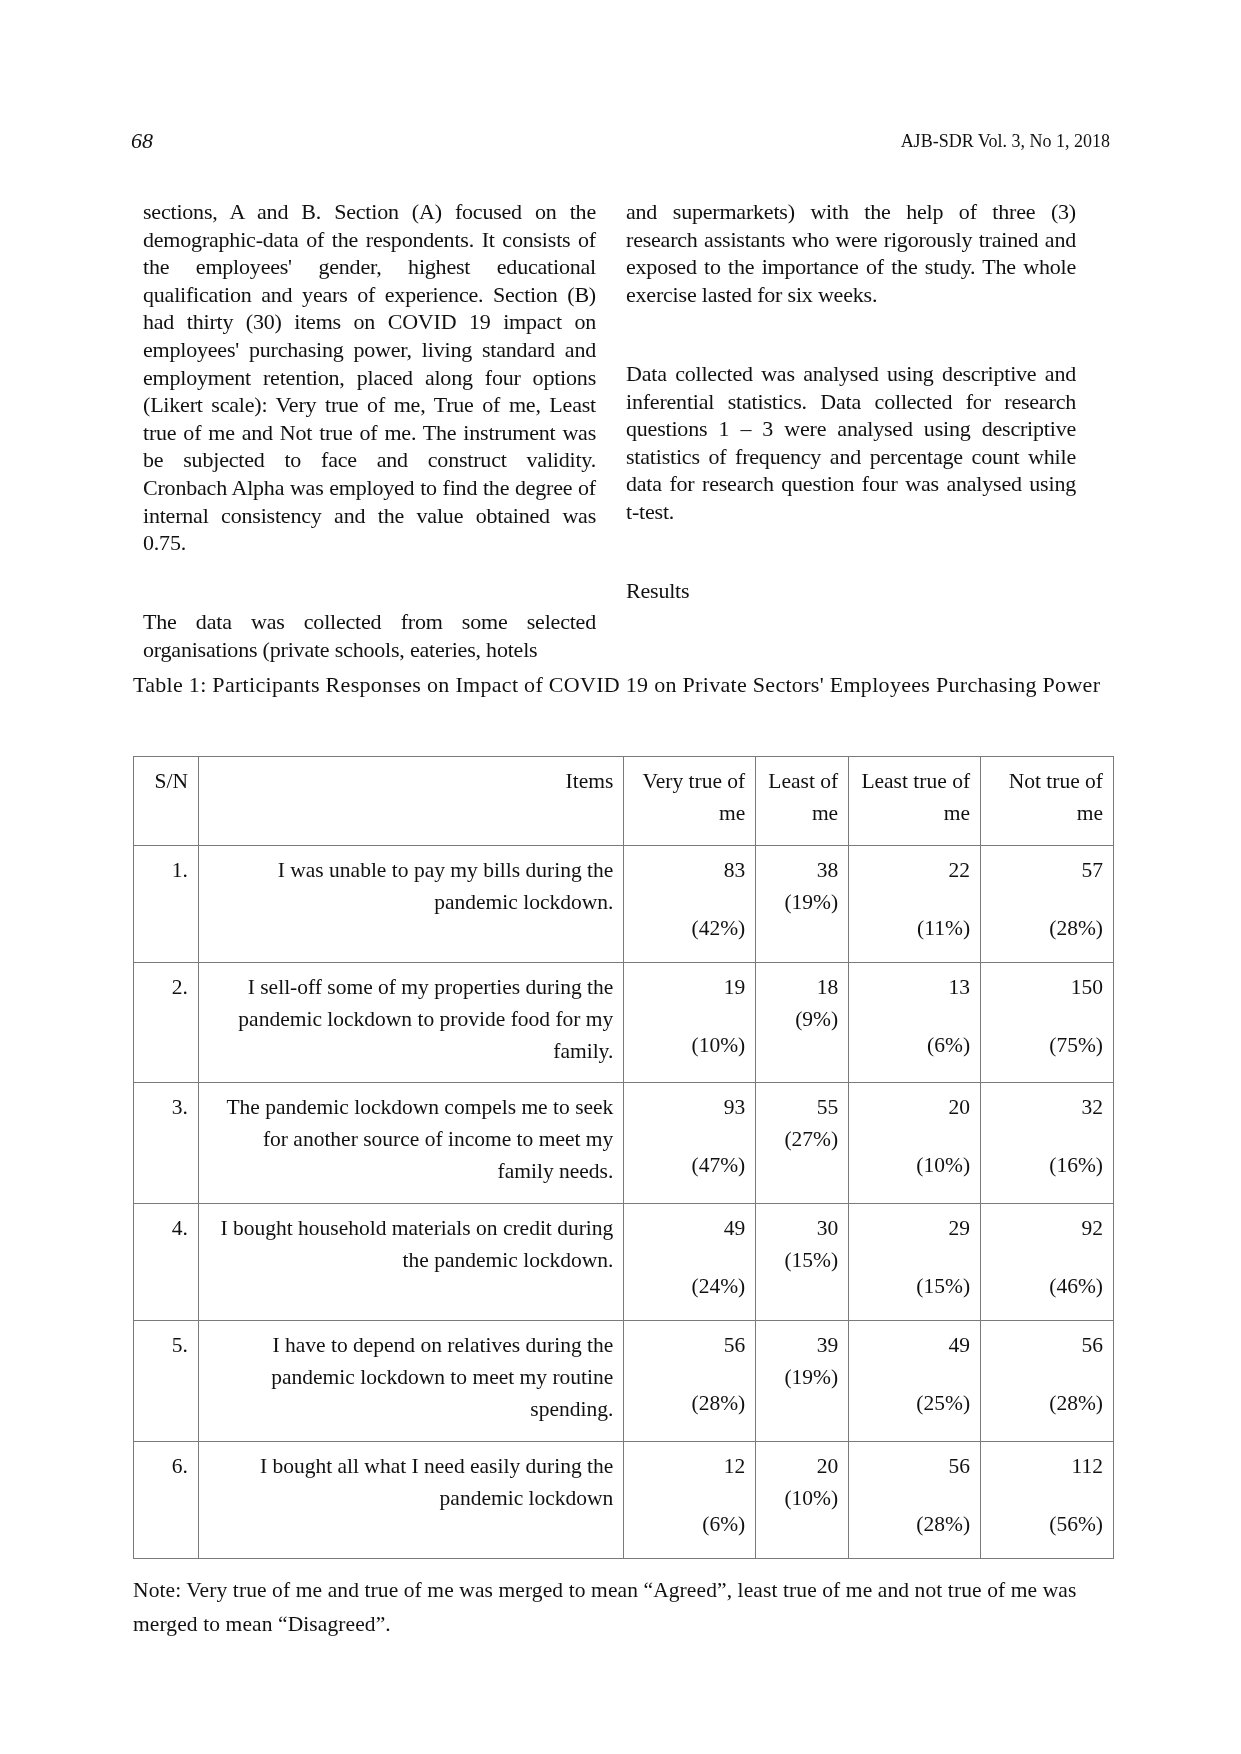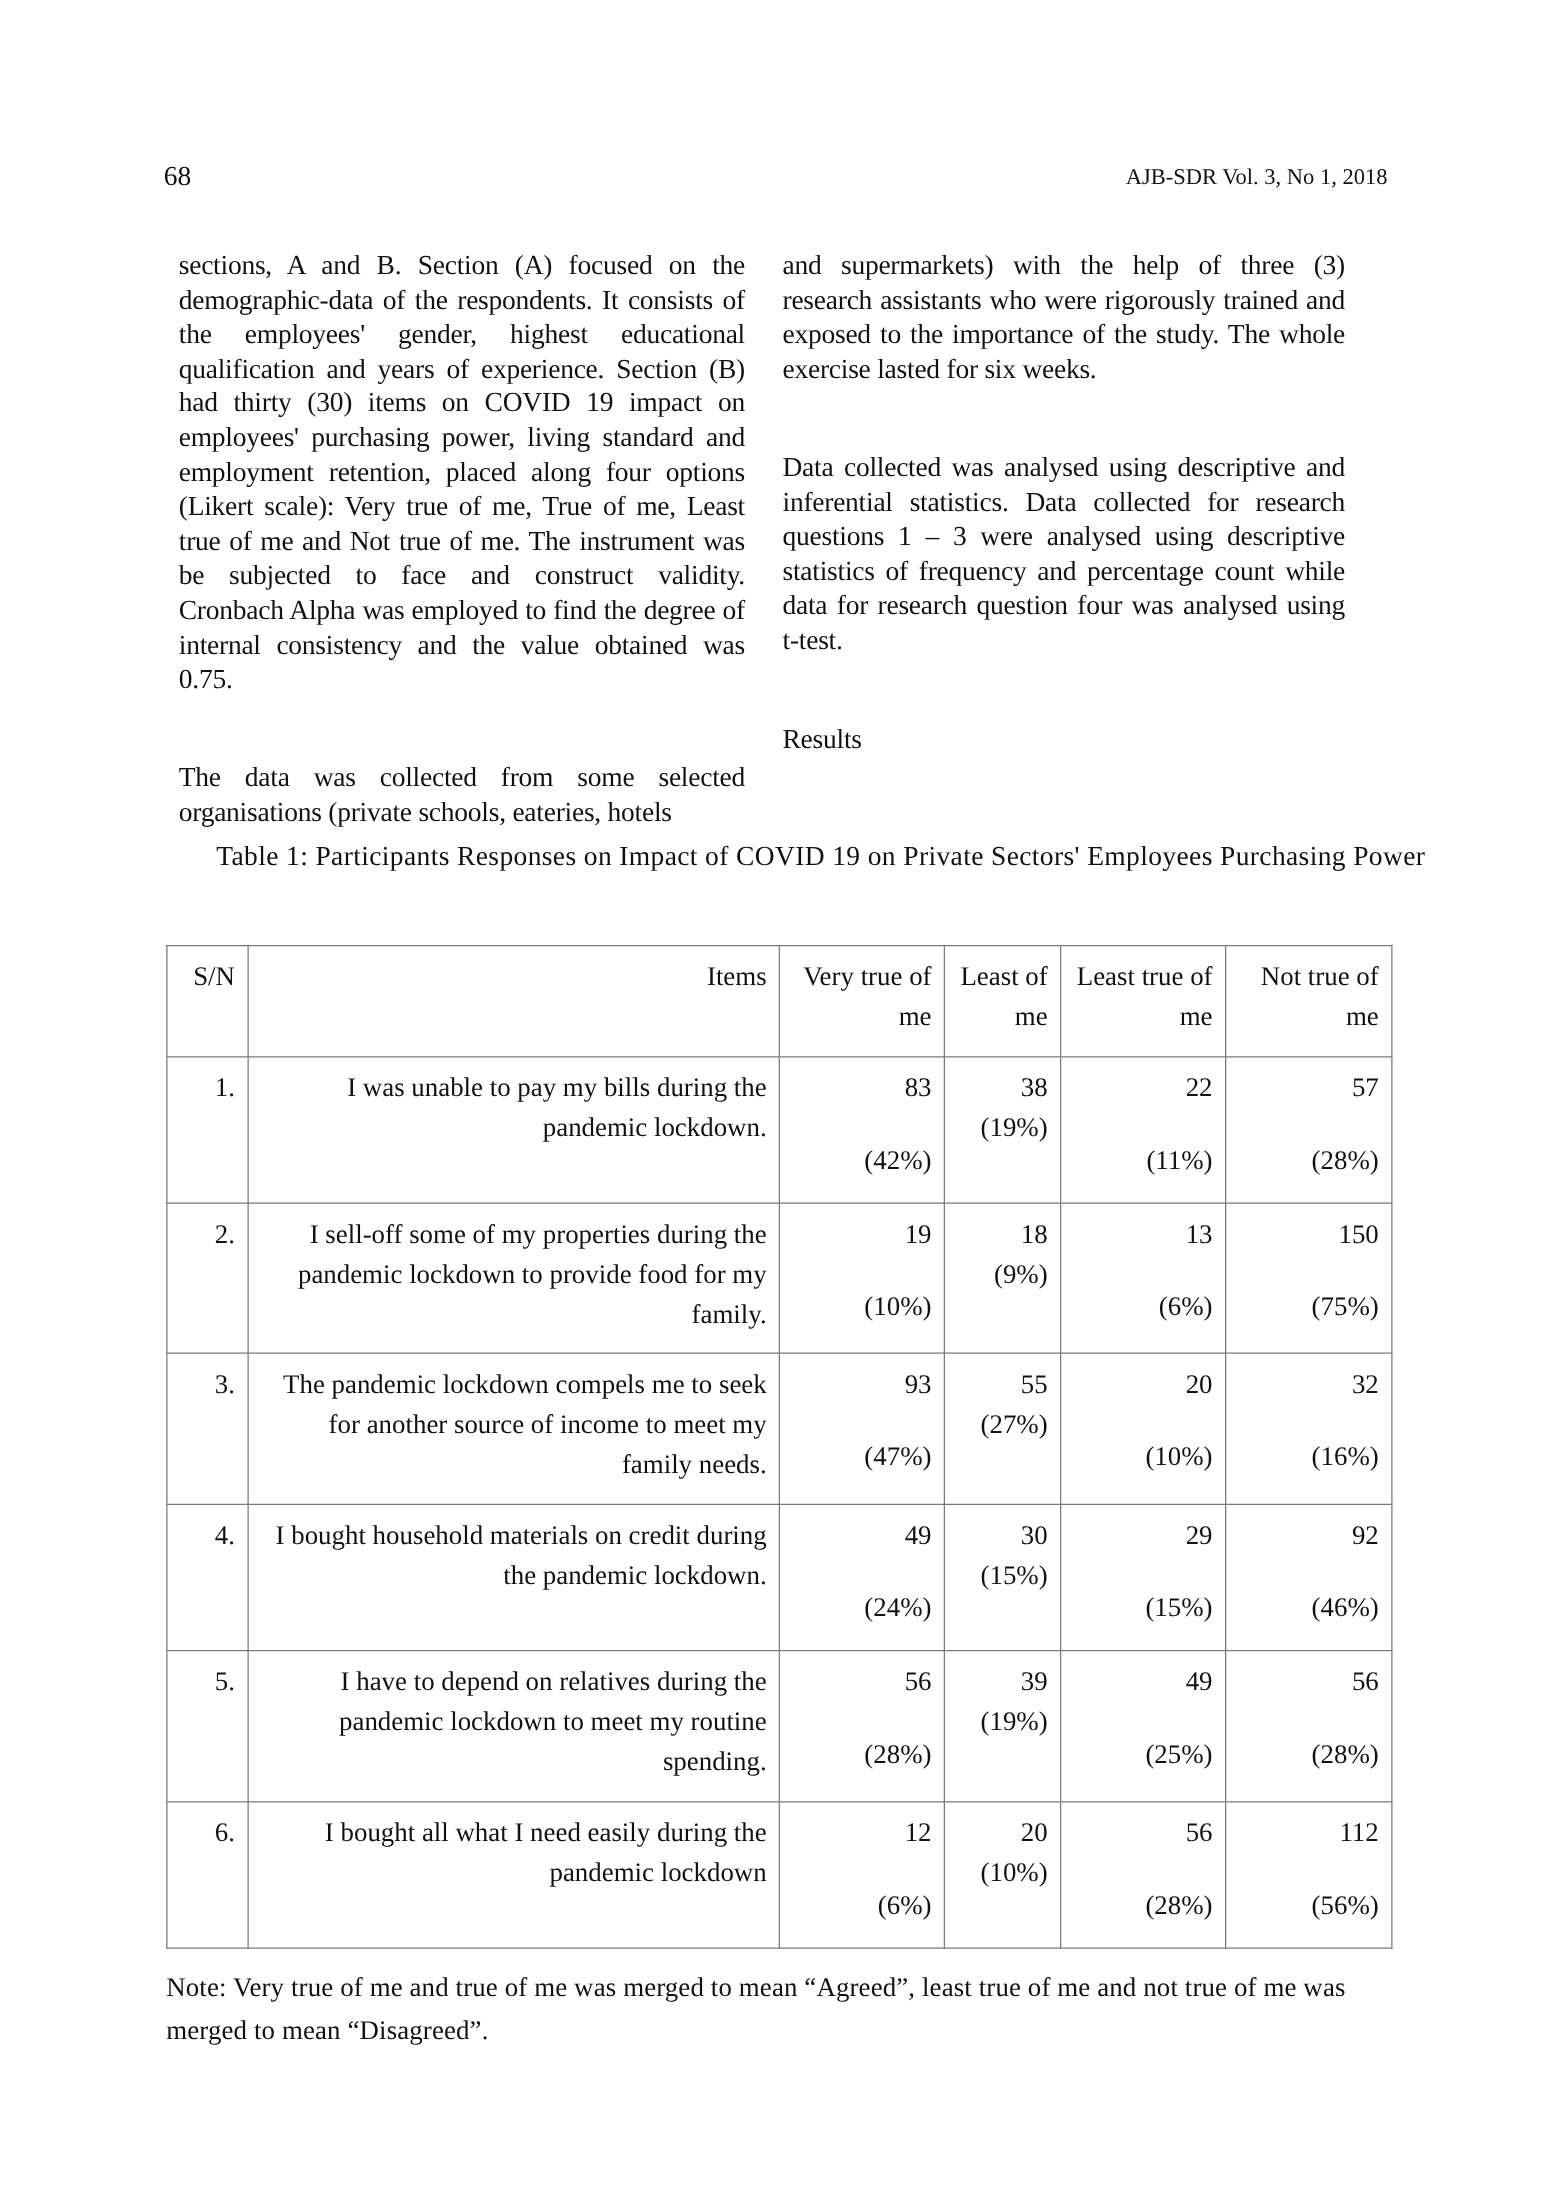--- a/index.html
+++ b/index.html
@@ -1,28 +1,28 @@
 <!DOCTYPE html>
 <html><head>
   <meta charset="utf-8">
   <style>
     html, body { margin: 0; padding: 0; background: #ffffff; }
     body { width: 1241px; height: 1754px; position: relative; overflow: hidden;
            font-family: "Liberation Serif", serif; color: #111111; }
-    .page-num { position: absolute; left: 131px; top: 128px; font-size: 22px; }
+    .page-num { position: absolute; left: 131px; top: 128px; font-size: 22px; font-style: italic; }
     .running-head { position: absolute; right: 131px; top: 131px; font-size: 18px; }
     .col { position: absolute; top: 186px; width: 477px; font-size: 22px; line-height: 27.6px;
            text-align: justify; letter-spacing: -0.2px; }
     .col-left { left: 131px; }
     .col-right { left: 614px; width: 474px; }
     .col p { margin: 12px; }
     .col .gap { height: 27.6px; }
     .results-head { font-size: 22px; }
     .table-caption { position: absolute; left: 133px; top: 668px; width: 980px;
-                     font-size: 22px; line-height: 33px; text-align: justify; letter-spacing: 0.3px; margin-left: 40px; }
+                     font-size: 22px; line-height: 33px; text-align: justify; letter-spacing: 0.3px; }
     table.data { position: absolute; left: 133px; top: 756px; width: 981px; border-collapse: collapse;
                  font-size: 21.5px; }
     table.data th, table.data td { border: 1.6px solid #7a7a7a; vertical-align: top;
                  padding: 8px 10px 0 10px; text-align: right; font-weight: normal; line-height: 32px; }
     table.data th.items-h { }
     table.data th { height: 80px; }
     .cell-count { display: block; }
     .cell-pct { display: block; margin-top: 26px; }
     .cell-pct.tight { margin-top: 0; }
     .note { position: absolute; left: 133px; top: 1573px; width: 990px; font-size: 21.5px;

